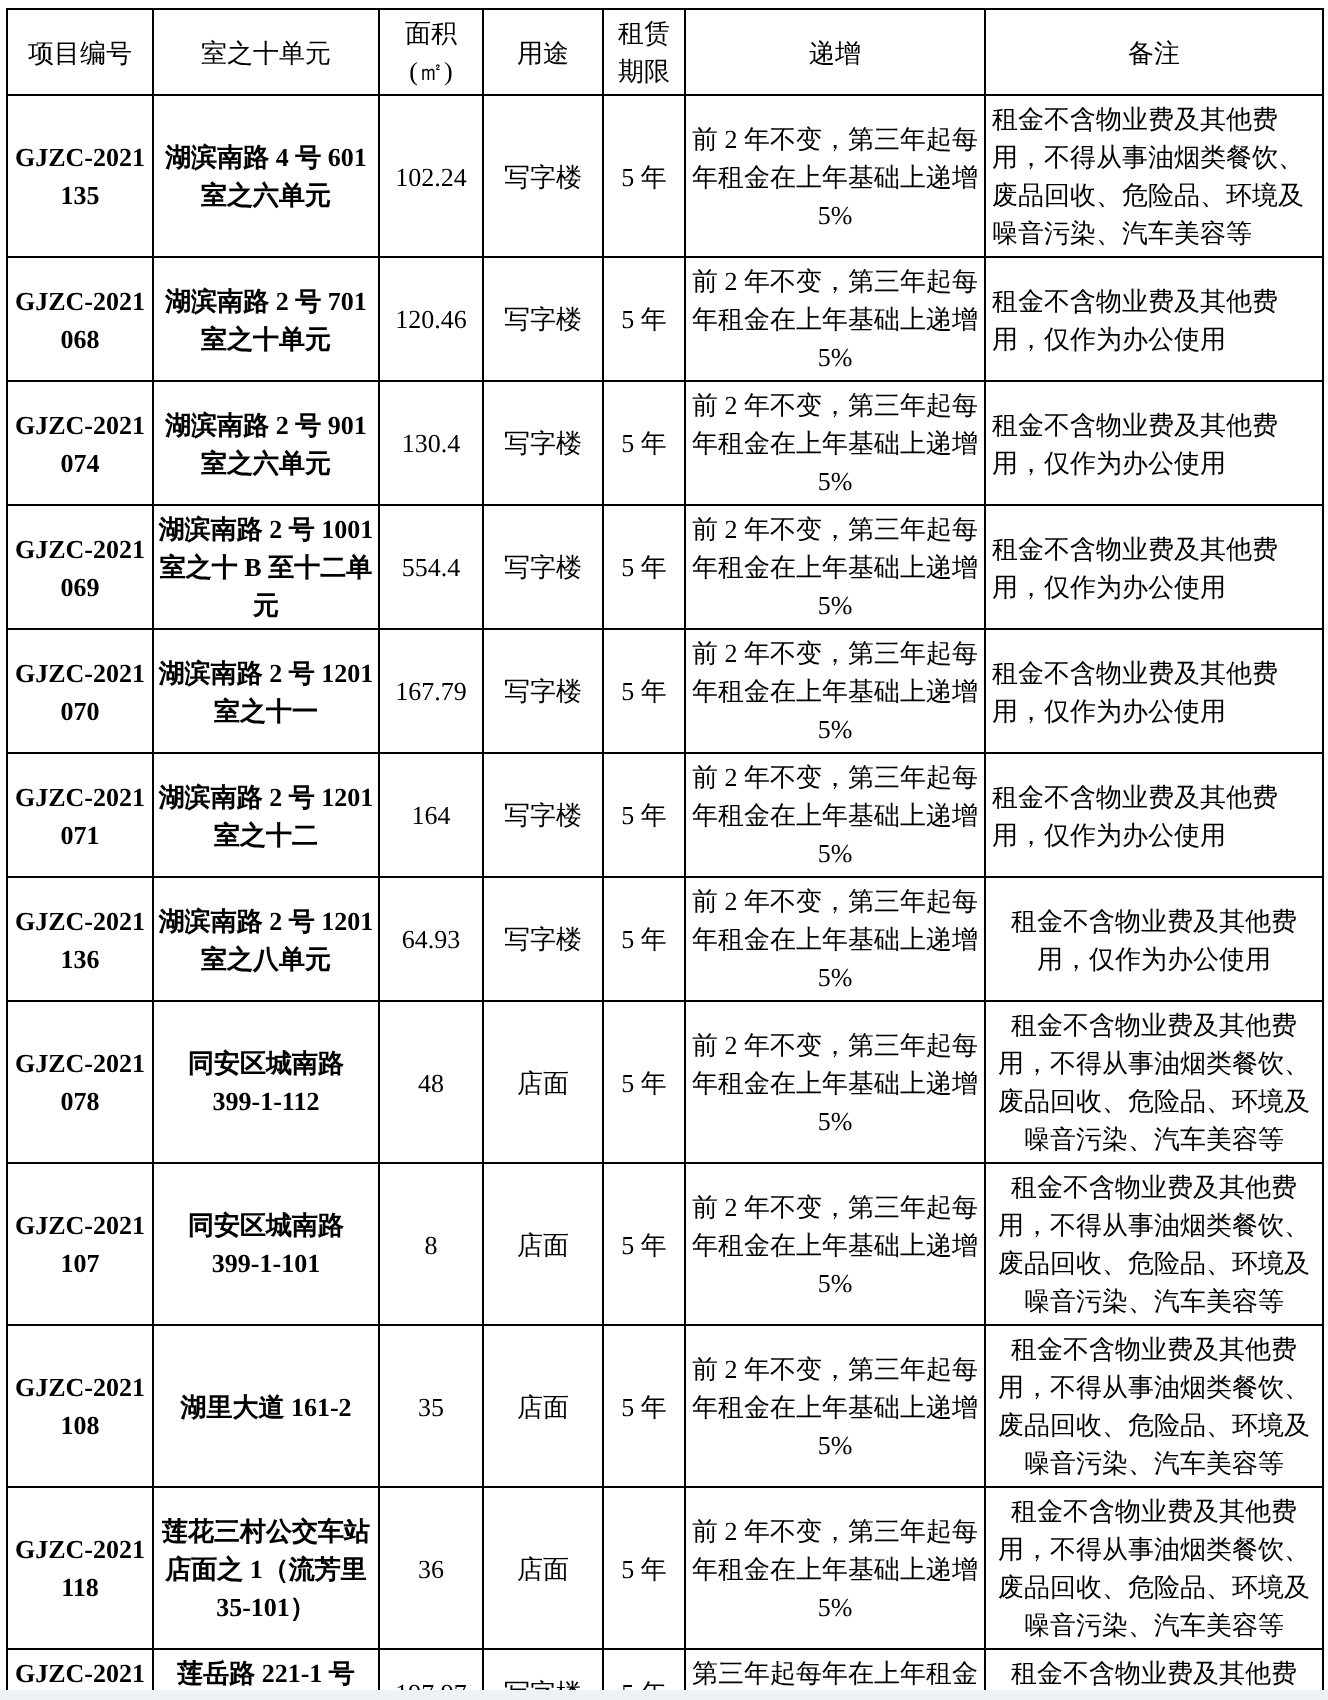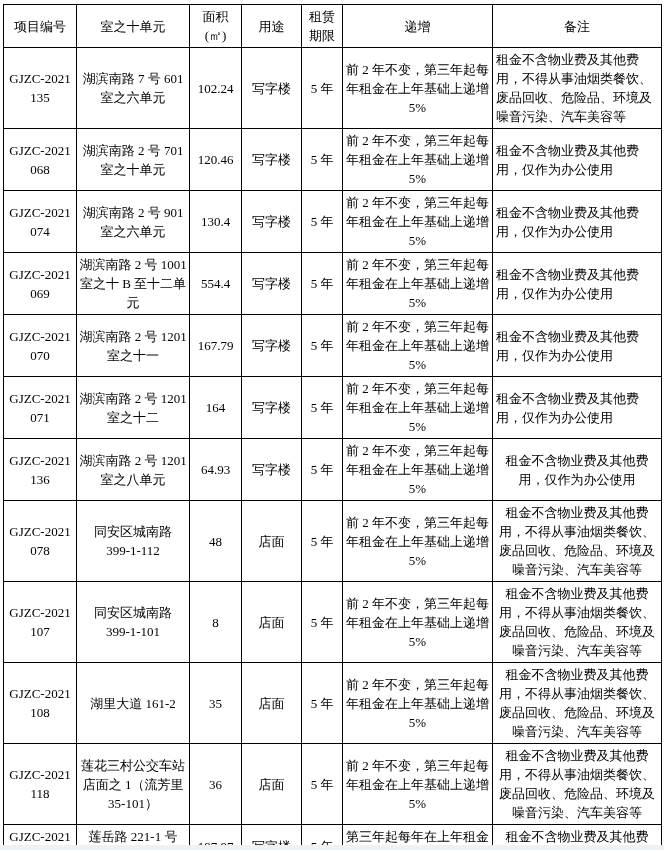--- a/index.html
+++ b/index.html
@@ -32,20 +32,21 @@
     vertical-align: middle;
     padding: 2px 2px;
     overflow: hidden;
   }
   thead th {
     white-space: pre-line;
     height: 34px;
   }
   td.c-id, td.c-loc {
     white-space: pre-line;
+    font-weight: bold;
   }
   td.c-inc, td.c-remark {
     padding: 2px 3px;
   }
   td.c-remark.align-left {
     text-align: left;
   }
   .bottom-strip {
     position: absolute;
     left: 0;
@@ -78,21 +79,21 @@
         <th>租赁
 期限</th>
         <th>递增</th>
         <th>备注</th>
       </tr>
     </thead>
     <tbody id="table-body">
   <tr>
     <td class="c-id">GJZC-2021
 135</td>
-    <td class="c-loc">湖滨南路 7 号 601
+    <td class="c-loc">湖滨南路 4 号 601
 室之六单元</td>
     <td class="c-area">102.24</td>
     <td class="c-use">写字楼</td>
     <td class="c-term">5 年</td>
     <td class="c-inc">前 2 年不变，第三年起每年租金在上年基础上递增 5%</td>
     <td class="c-remark align-left">租金不含物业费及其他费用，不得从事油烟类餐饮、废品回收、危险品、环境及噪音污染、汽车美容等</td>
   </tr>
 
   <tr>
     <td class="c-id">GJZC-2021

